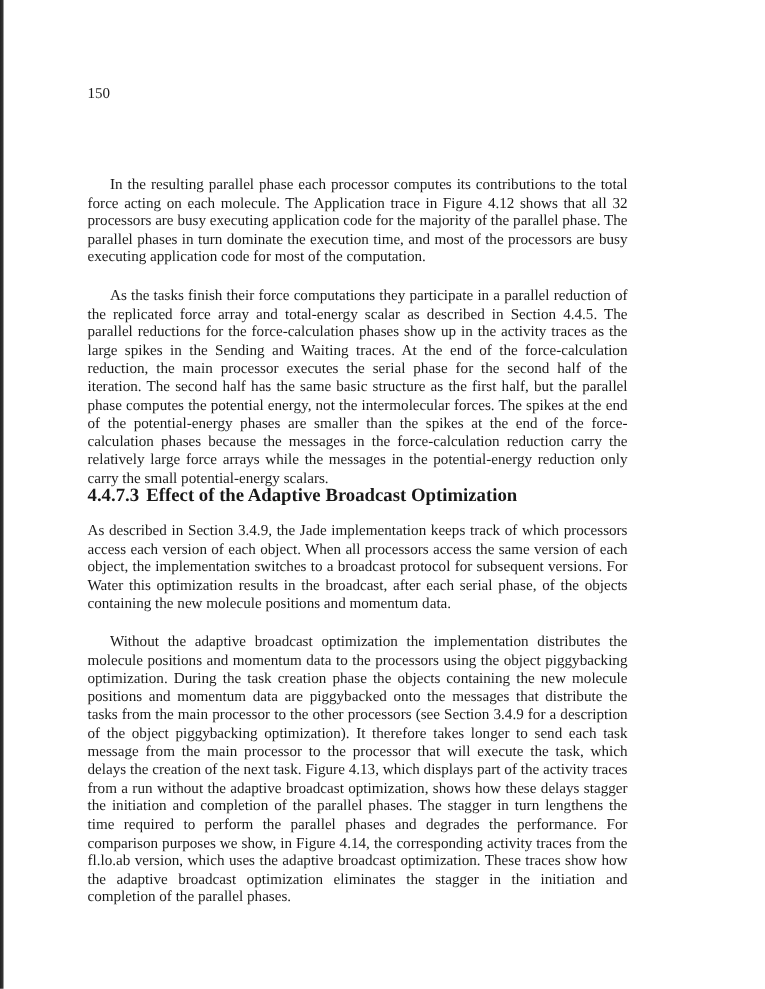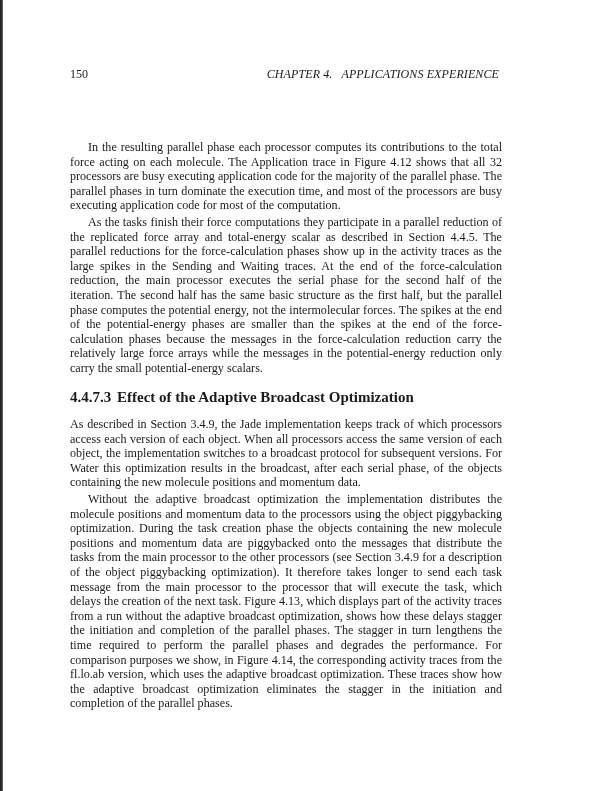--- a/index.html
+++ b/index.html
@@ -50,21 +50,21 @@
       width: 432px;
       font-size: 12.1px;
       line-height: 14.6px;
       text-align: justify;
     }
     .body-block p {
       margin: 0;
       text-indent: 18px;
     }
     .body-block p + p {
-      margin-top: 2px;
+      margin-top: 16px;
     }
     .body-block p.noindent {
       text-indent: 0;
     }
     #block1 { top: 140px; }
     .section-heading {
       position: absolute;
       left: 70px;
       top: 390px;
       font-size: 15px;
@@ -77,21 +77,20 @@
     }
     #block2 { top: 417px; }
   </style>
 </head>
 <body>
 
 <div class="scan-edge"></div>
 
 <div class="running-head">
   <span class="page-number">150</span>
-  <span class="chapter-title" style="white-space: pre;">CHAPTER 4.   APPLICATIONS EXPERIENCE</span>
 </div>
 
 <div class="body-block" id="block1">
   <p>In the resulting parallel phase each processor computes its contributions to the total force acting on each molecule. The Application trace in Figure 4.12 shows that all 32 processors are busy executing application code for the majority of the parallel phase. The parallel phases in turn dominate the execution time, and most of the processors are busy executing application code for most of the computation.</p>
   <p>As the tasks finish their force computations they participate in a parallel reduction of the replicated force array and total-energy scalar as described in Section 4.4.5. The parallel reductions for the force-calculation phases show up in the activity traces as the large spikes in the Sending and Waiting traces. At the end of the force-calculation reduction, the main processor executes the serial phase for the second half of the iteration. The second half has the same basic structure as the first half, but the parallel phase computes the potential energy, not the intermolecular forces. The spikes at the end of the potential-energy phases are smaller than the spikes at the end of the force-calculation phases because the messages in the force-calculation reduction carry the relatively large force arrays while the messages in the potential-energy reduction only carry the small potential-energy scalars.</p>
 </div>
 
 <div class="section-heading">
   <span class="sec-num">4.4.7.3</span><span>Effect of the Adaptive Broadcast Optimization</span>
 </div>

